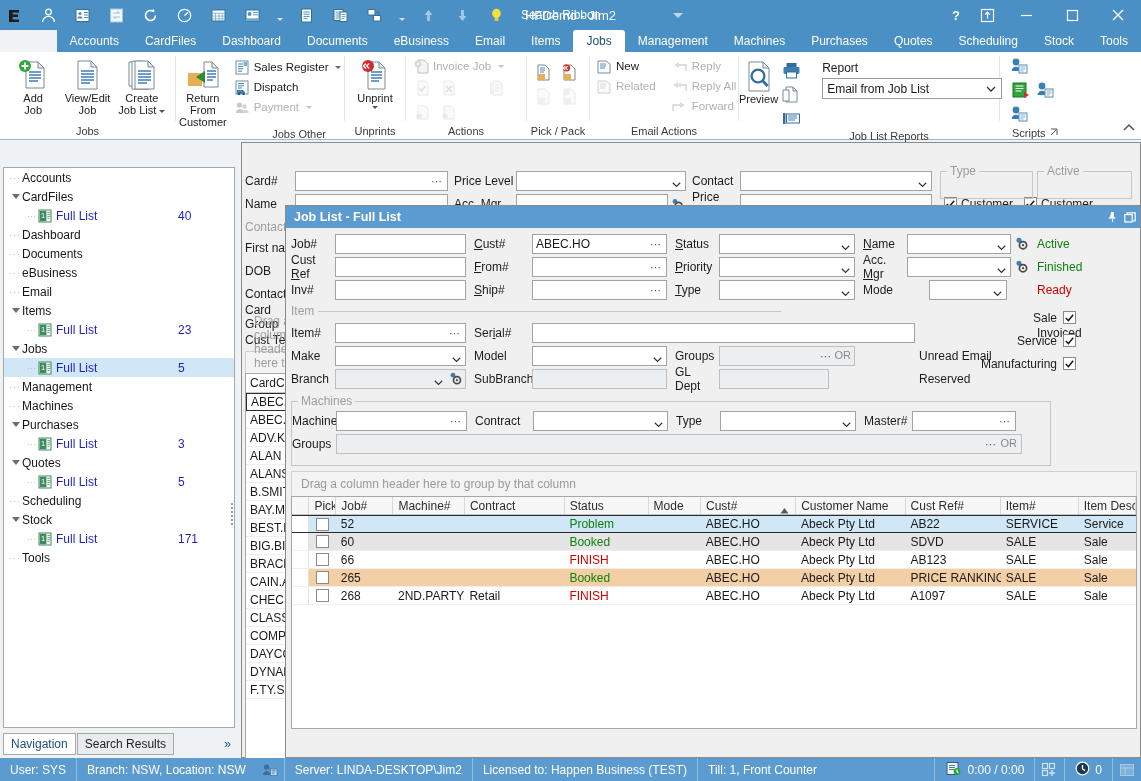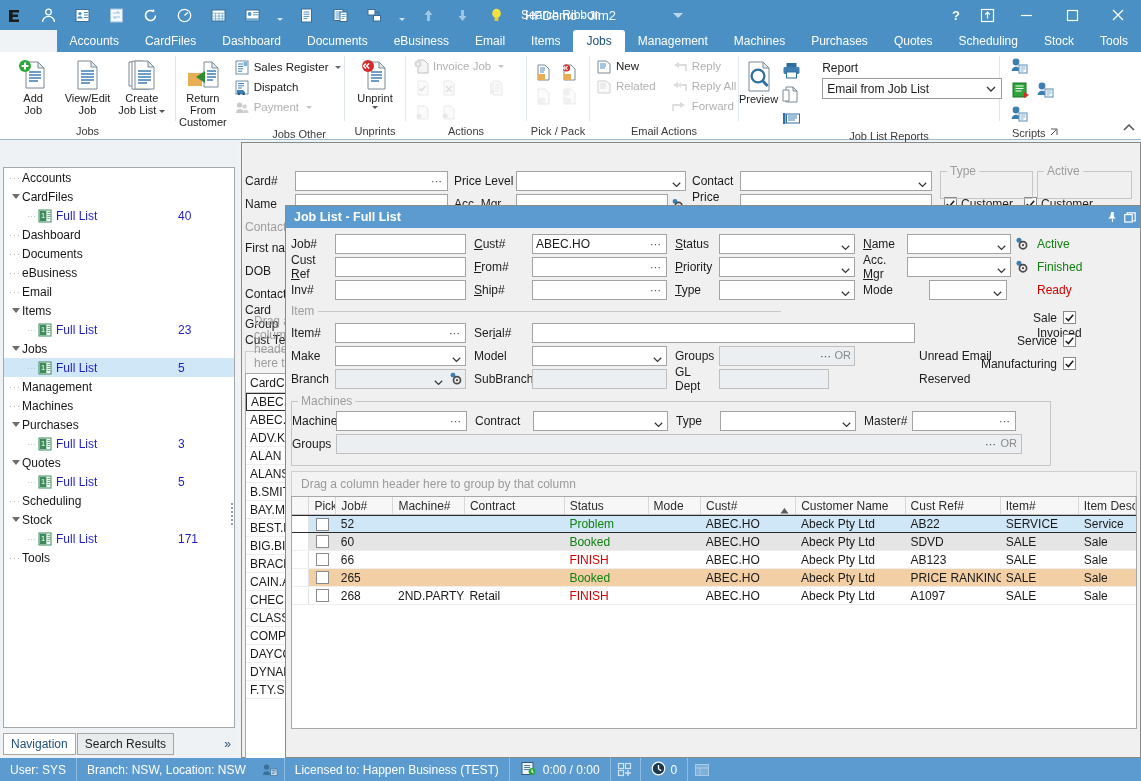--- a/index.html
+++ b/index.html
@@ -1394,21 +1394,23 @@
     <div class="sseg first">User: SYS</div>
     <div class="sseg" style="border-right:0;">Branch: NSW, Location: NSW</div>
     <div class="icseg">
       <svg width="16" height="14" viewBox="0 0 16 14">
           <circle cx="4.6" cy="4" r="2.6" fill="#3a6f96"></circle>
           <path d="M1 12c0-2.2 1.6-3.8 3.6-3.8S8.2 9.8 8.2 12z" fill="#3a6f96"></path>
           <rect x="8.5" y="6" width="6.5" height="6.5" fill="#cfe3f2" stroke="#3a6f96" stroke-width=".7"></rect>
           <path d="M9.6 7.4h4.2M9.6 9h4.2M9.6 10.6h3" stroke="#3a6f96" stroke-width=".7"></path>
         </svg>
     </div>
+    <div class="sseg">Server: LINDA-DESKTOP\Jim2</div>
     <div class="sseg">Licensed to: Happen Business (TEST)</div>
+    <div class="sseg grow1">Till: 1, Front Counter</div>
     <div class="sseg" style="gap:6px;">
       <span>
         <svg width="17" height="15" viewBox="0 0 17 15">
             <rect x="2" y="1.5" width="11" height="12" fill="#f0f4f8" stroke="#2e5c80"></rect>
             <path d="M4 4.5h6M4 6.5h6M4 8.5h5" stroke="#3a6f96" stroke-width=".9"></path>
             <circle cx="12" cy="10.5" r="3.4" fill="#2fa63a"></circle>
             <path d="M12 8.4v2.2l1.5 1" stroke="#fff" stroke-width="1.1" fill="none"></path>
           </svg>
       </span>
       <span>0:00 / 0:00</span>

